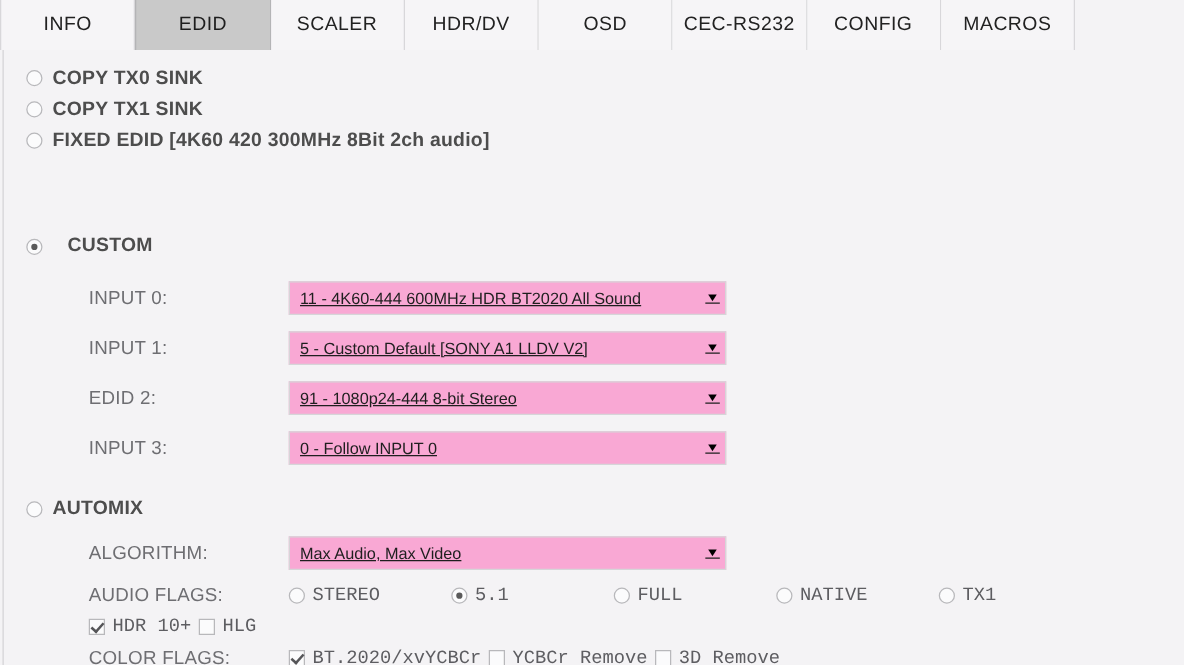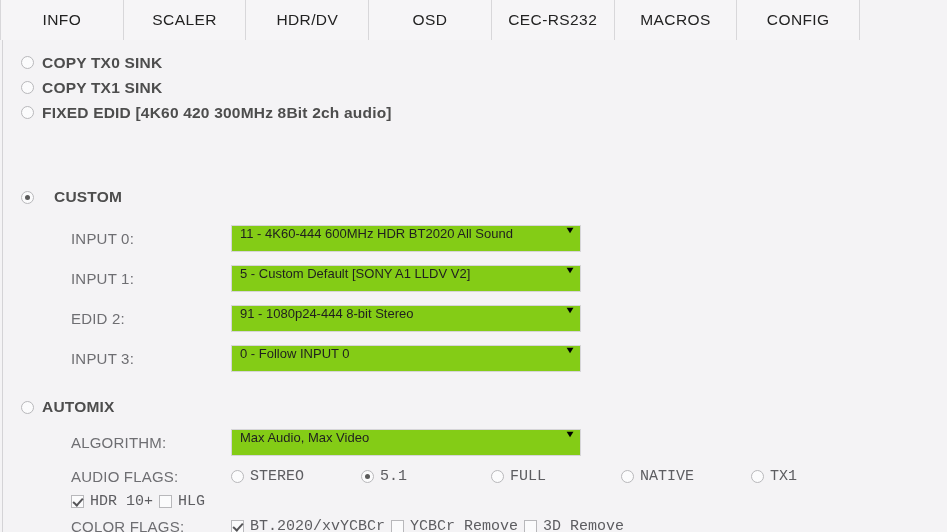--- a/index.html
+++ b/index.html
@@ -155,31 +155,32 @@
   .input-row .flabel {
     width: 160px;
     font-size: 15px;
     color: #6e6e72;
     letter-spacing: 0.2px;
   }
 
   .select {
     width: 350px;
     height: 27px;
-    background: #84cc16;
+    background: #f9a8d4;
     border: 1px solid #d6d5d8;
     box-sizing: border-box;
     display: flex;
-    align-items: flex-start;
+    align-items: center;
     padding: 0 6px 0 8px;
     font-size: 13px;
     color: #1f1f1f;
     position: relative;
     white-space: nowrap;
     overflow: hidden;
+    text-decoration: underline;
   }
   .select .val {
     flex: 1 1 auto;
     overflow: hidden;
     text-overflow: ellipsis;
   }
   .select .arrow {
     flex: 0 0 auto;
     font-size: 9px;
     color: #000;
@@ -259,37 +260,40 @@
     flex: 0 0 auto;
   }
 </style>
 </head>
 <body>
 
 <div class="tabbar" id="tabbar">
     <div class="tab">
       <span>INFO</span>
     </div>
+    <div class="tab active">
+      <span>EDID</span>
+    </div>
     <div class="tab">
       <span>SCALER</span>
     </div>
     <div class="tab">
       <span>HDR/DV</span>
     </div>
     <div class="tab">
       <span>OSD</span>
     </div>
     <div class="tab">
       <span>CEC-RS232</span>
     </div>
     <div class="tab">
+      <span>CONFIG</span>
+    </div>
+    <div class="tab">
       <span>MACROS</span>
-    </div>
-    <div class="tab">
-      <span>CONFIG</span>
     </div>
   </div>
 
 <div class="panel">
 
   <div class="mode-list" id="modelist">
       <div class="mode-row">
         <span class="radio"></span>
         <span class="lbl">COPY TX0 SINK</span>
       </div>

